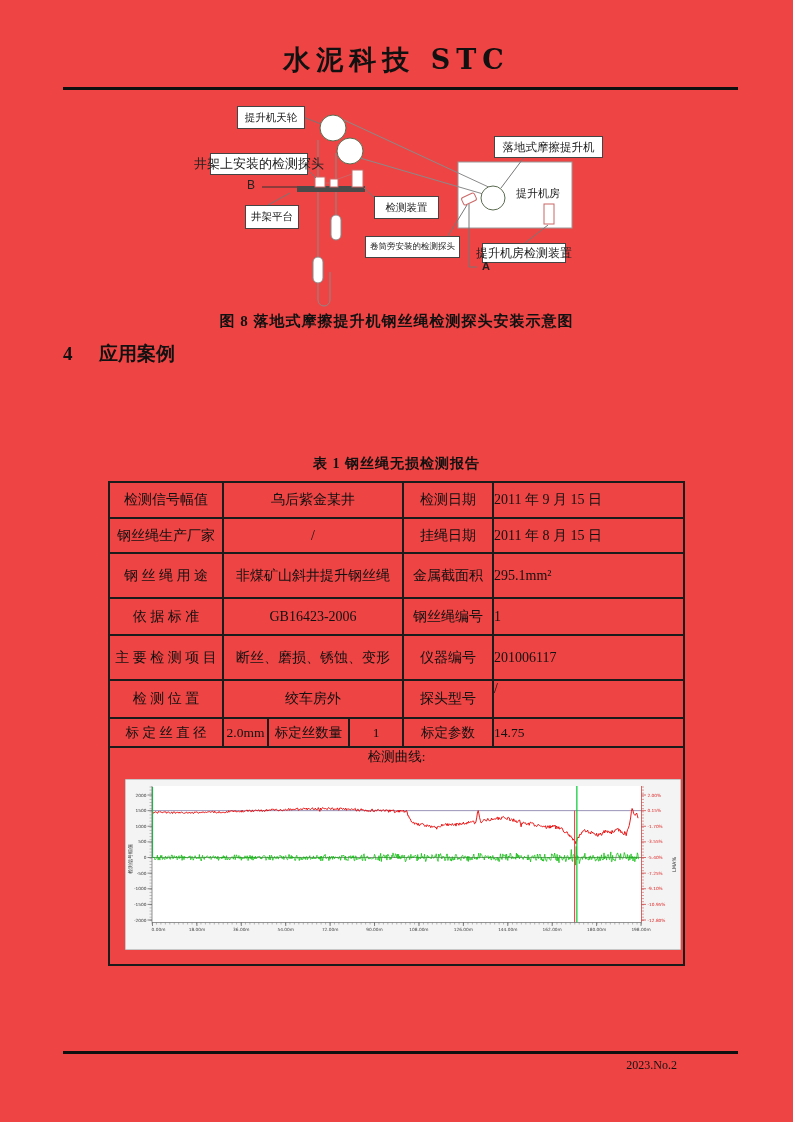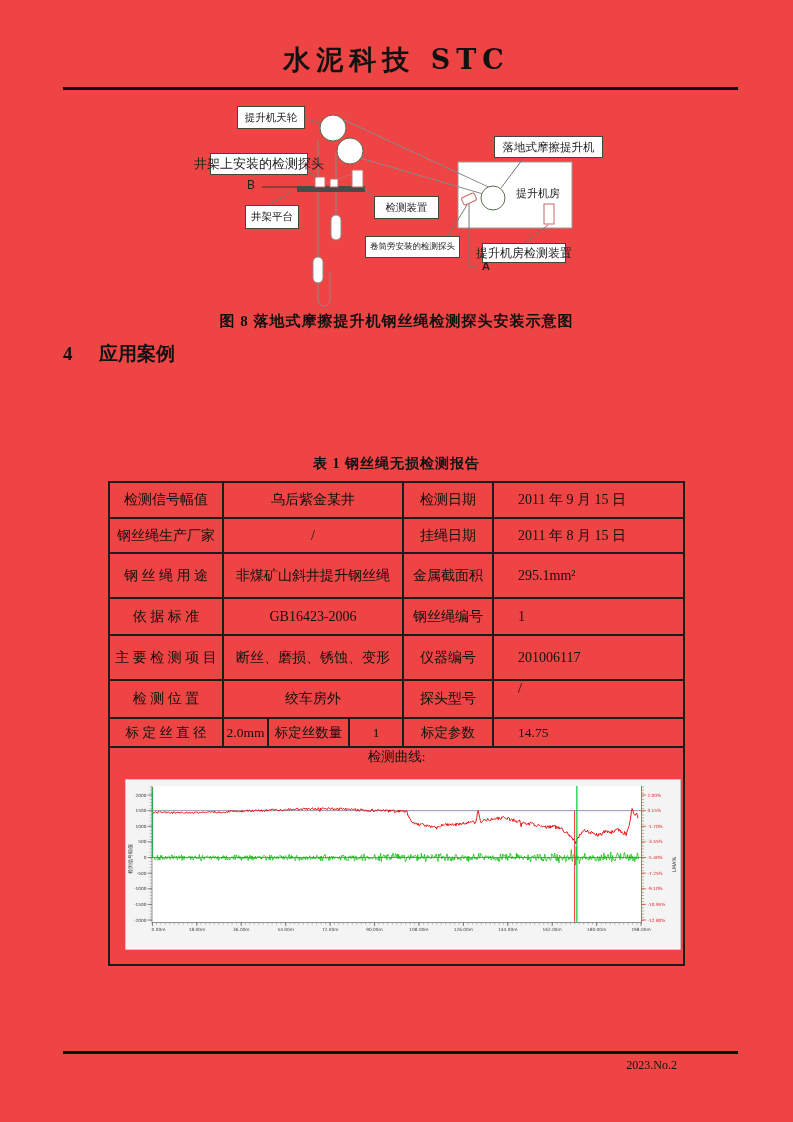--- a/index.html
+++ b/index.html
@@ -20,21 +20,21 @@
   
   .sec-head{top:341px;left:63px;font-size:19px;font-weight:700;}
   .sec-head .num{display:inline-block;width:36px;}
   .para{top:377px;left:63px;width:676px;font-size:15.5px;line-height:36px;
         text-align:justify;text-indent:44px;letter-spacing:0.6px;}
   
   .tbl-title{top:455px;left:0;width:100%;text-align:center;font-size:14px;font-weight:600;letter-spacing:1px;}
   table.report{position:absolute;left:108px;top:481px;width:575px;border-collapse:collapse;
                table-layout:fixed;font-size:14px;}
   table.report td{border:2px solid #1b1b1b;text-align:center;padding:0;overflow:hidden;}
-  table.report td.vleft{text-align:left;padding-left:24px;}
+  table.report td.vleft{text-align:left;padding-left:0;}
   table.report td.vtop{vertical-align:top;}
   table.report tr.small td{font-size:13.5px;}
   td.chartcell{position:relative;vertical-align:top;text-align:left;padding:8px 0 0 10px;font-size:13.5px;}
   .chart-wrap{position:absolute;left:15px;top:31px;width:556px;height:171px;}
   
   .ft-rule{top:1051px;left:63px;width:675px;height:2.5px;background:#101010;}
   .ft-page{top:1058px;left:0;width:100%;text-align:center;font-size:12px;font-family:"Liberation Sans",sans-serif;}
   .ft-issue{top:1058px;right:116px;font-size:12px;font-family:Liberation Serif, serif;}
 </style>
 </head>

